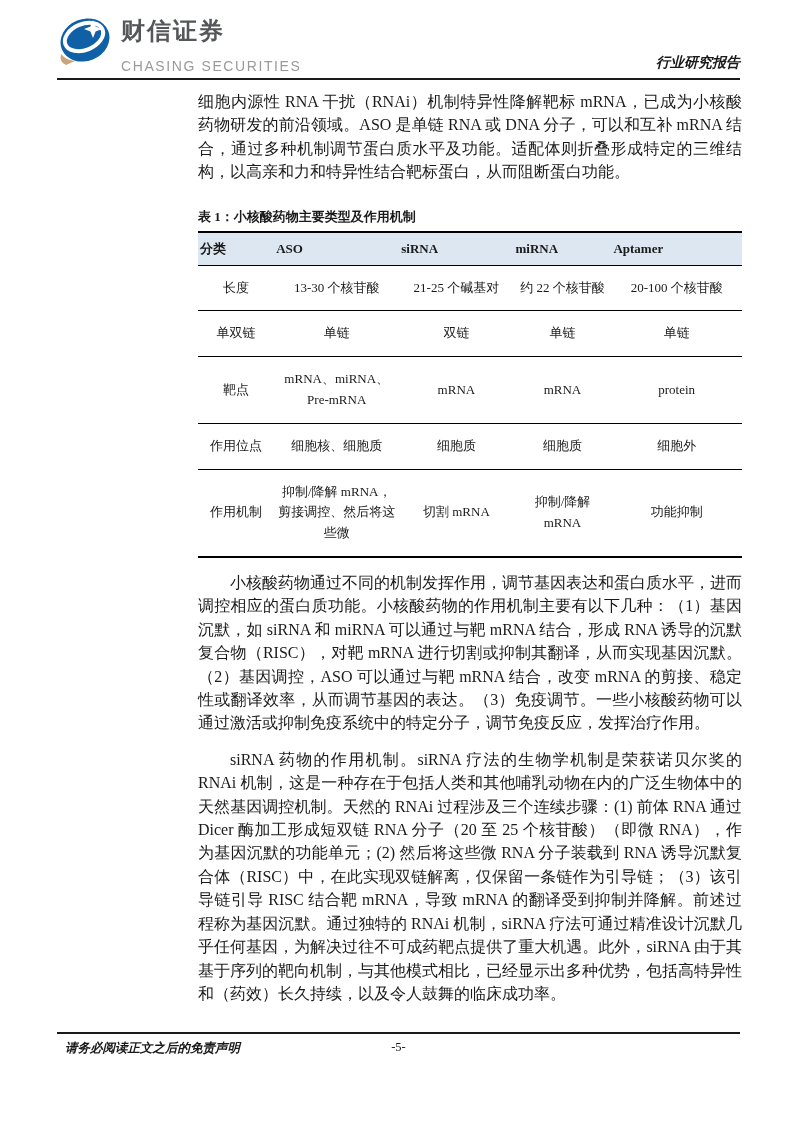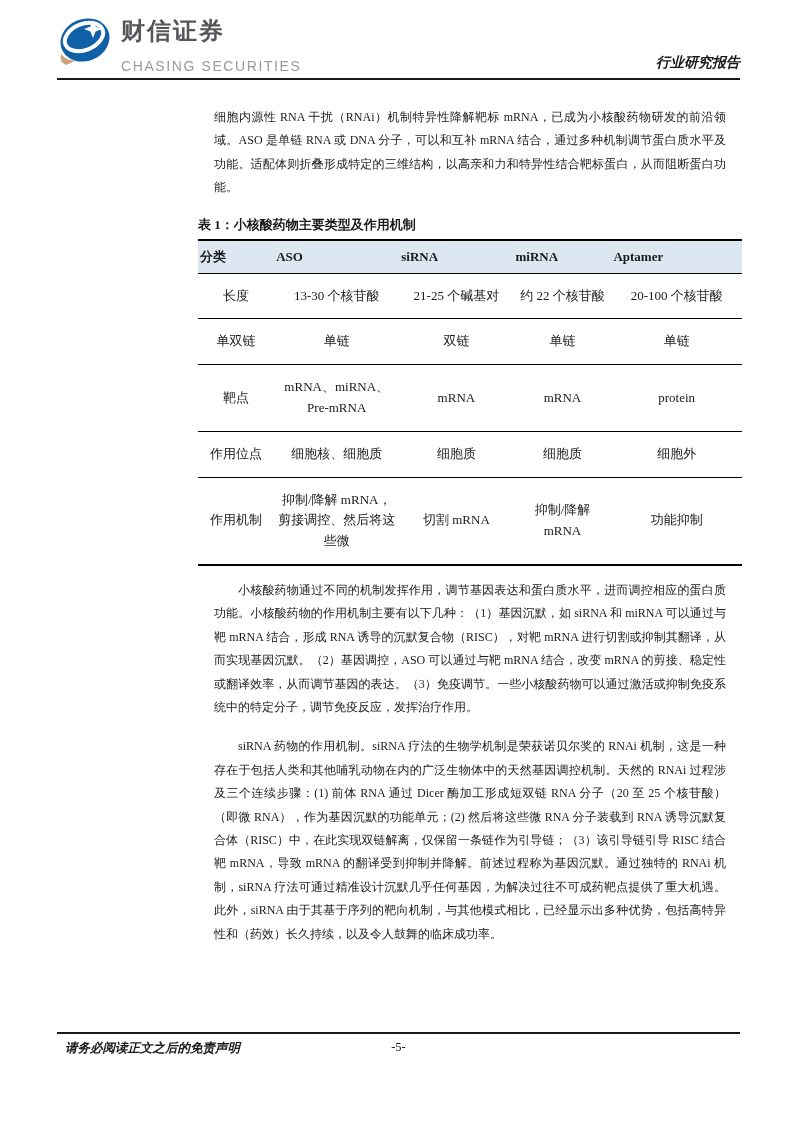--- a/index.html
+++ b/index.html
@@ -59,30 +59,30 @@
   }
 
   
   .content {
     position: absolute;
     left: 198px;
     top: 90px;
     width: 544px;
   }
   .body-text {
-    margin: 16px;
-    font-size: 12px;
+    margin: 0;
+    font-size: 16px;
     line-height: 23.4px;
     text-align: justify;
   }
   .indent { text-indent: 2em; }
   .para-gap { margin-top: 13px; }
 
   
-  .table-block { margin-top: 14px; }
+  .table-block { margin-top: 24px; }
   .table-title {
     font-size: 13px;
     font-weight: 700;
     margin: 0 0 5px 0;
   }
   table.drug-table {
     width: 100%;
     border-collapse: collapse;
     font-size: 13px;
     border-top: 2px solid #000;

